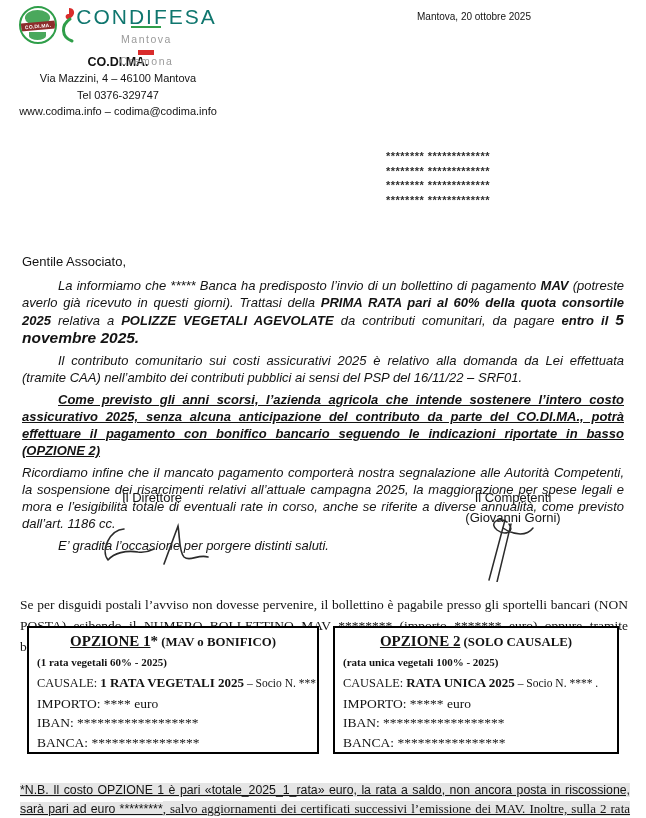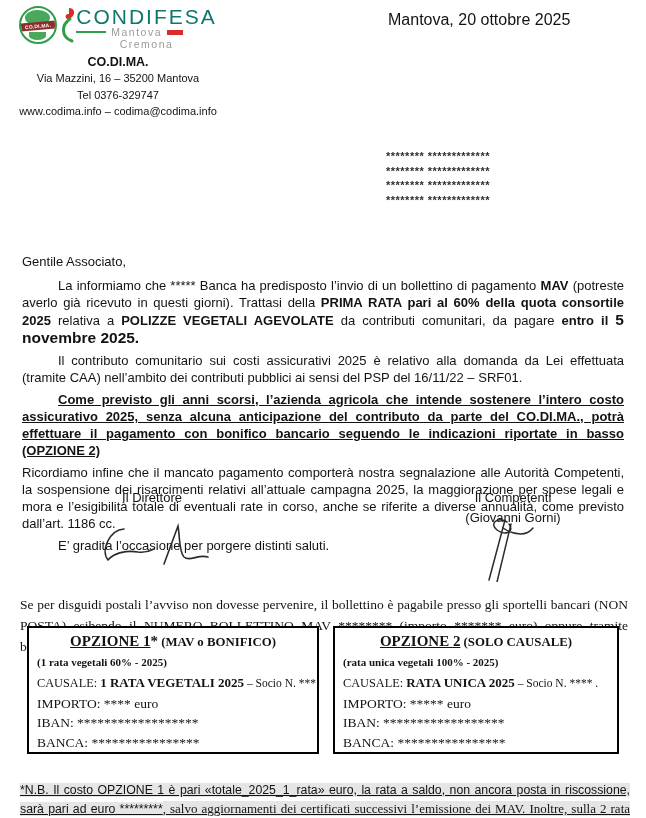--- a/index.html
+++ b/index.html
@@ -12,33 +12,33 @@
   .logo-row{display:flex;justify-content:center;align-items:flex-start;gap:3px;height:46px;}
   .seal{width:38px;height:38px;border-radius:50%;border:2px solid #2f9e49;background:#fff;
         position:relative;overflow:hidden;box-sizing:border-box;flex:0 0 auto;margin-top:1px;}
   .seal .globe{position:absolute;left:4px;top:2px;width:25px;height:15px;background:#4aa85c;border-radius:50% 50% 45% 45%;}
   .seal .band{position:absolute;left:-2px;right:-2px;top:14px;height:8px;background:#8c2d2b;
         transform:rotate(-5deg);color:#fff;font-size:5px;font-weight:bold;text-align:center;line-height:8px;letter-spacing:.2px;}
   .seal .base{position:absolute;left:8px;bottom:2px;width:17px;height:8px;background:#4aa85c;border-radius:0 0 50% 50%;}
   .wordmark{position:relative;padding-left:16px;}
   .swoosh{position:absolute;left:0;top:2px;}
   .brand{font-size:21px;letter-spacing:2px;color:#0f766e;line-height:24px;white-space:nowrap;}
-  .cityrow{display:flex;align-items:center;gap:5px;margin-top:-3px;}
+  .cityrow{display:flex;align-items:center;gap:5px;margin-top:-3px;flex-direction:column;}
   .dash-green{width:30px;height:2px;background:#2f9e49;}
   .dash-red{width:16px;height:5px;background:#d92b2b;}
   .city{color:#9a9a9a;font-size:10.5px;letter-spacing:1.5px;line-height:12px;}
   .city2{color:#9a9a9a;font-size:10.5px;letter-spacing:1.5px;line-height:12px;margin-top:0;}
   .org{font-weight:bold;font-size:12.5px;margin-top:4px;line-height:15px;}
   .hline{font-size:11px;line-height:16.5px;}
   
-  .date{position:absolute;left:388px;top:11px;font-size:16px;}
+  .date{position:absolute;left:417px;top:11px;font-size:10px;}
   .recipient{position:absolute;left:386px;top:149px;font-size:11px;line-height:14.5px;letter-spacing:.5px;color:#2c2c2c;font-weight:bold;}
   
   .body{position:absolute;left:22px;top:236px;width:602px;font-size:13px;}
-  .par{margin:0 0 5px 0;text-align:justify;line-height:17px;}
+  .par{margin:0 0 5px 0;text-align:justify;line-height:17px;font-style:italic;}
   .salutation{margin:17px 0 7px 0;line-height:17px;}
   .indent{text-indent:36px;}
   .bu{font-weight:bold;text-decoration:underline;}
   .big{font-size:15.5px;font-weight:bold;}
   
   .sig-col{position:absolute;width:140px;text-align:center;font-size:13px;line-height:20px;}
   .sig-dir{left:82px;top:488px;}
   .sig-pres{left:443px;top:488px;}
   .sig-svg{position:absolute;}
   .svg-dir{left:98px;top:520px;}
@@ -84,21 +84,21 @@
         <div class="brand">CONDIFESA</div>
         <div class="cityrow">
           <span class="dash-green"></span>
           <span class="city">Mantova</span>
           <span class="dash-red"></span>
         </div>
         <div class="city2">Cremona</div>
       </div>
     </div>
     <div class="org">CO.DI.MA.</div>
-    <div class="hline">Via Mazzini, 16 – 35200 Mantova</div>
+    <div class="hline">Via Mazzini, 4 – 46100 Mantova</div>
     <div class="hline">Tel 0376-329747</div>
     <div class="hline">www.codima.info – codima@codima.info</div>
   </div>
 
   <div class="date">Mantova, 20 ottobre 2025</div>
 
   <div class="recipient">
     <div>******** *************</div>
     <div>******** *************</div>
     <div>******** *************</div>

